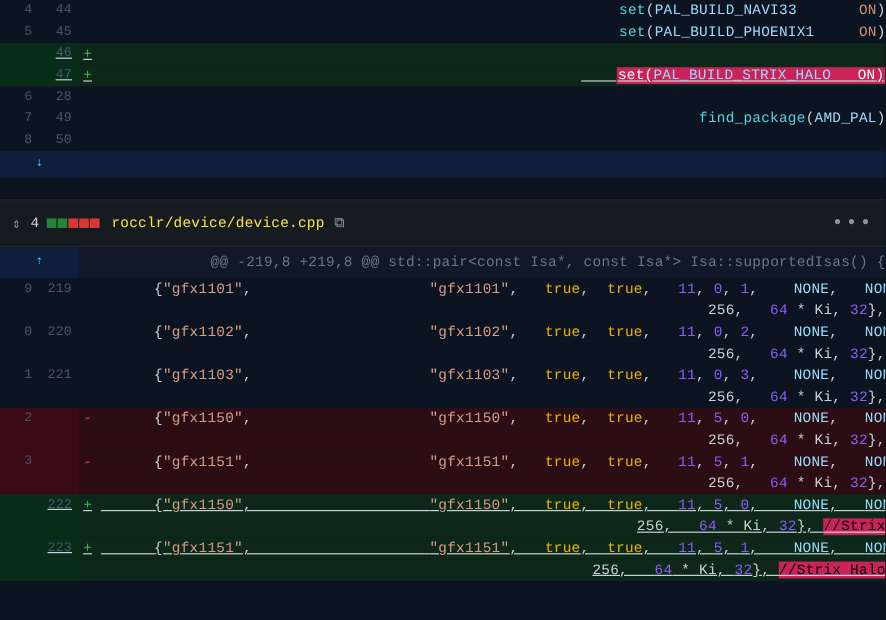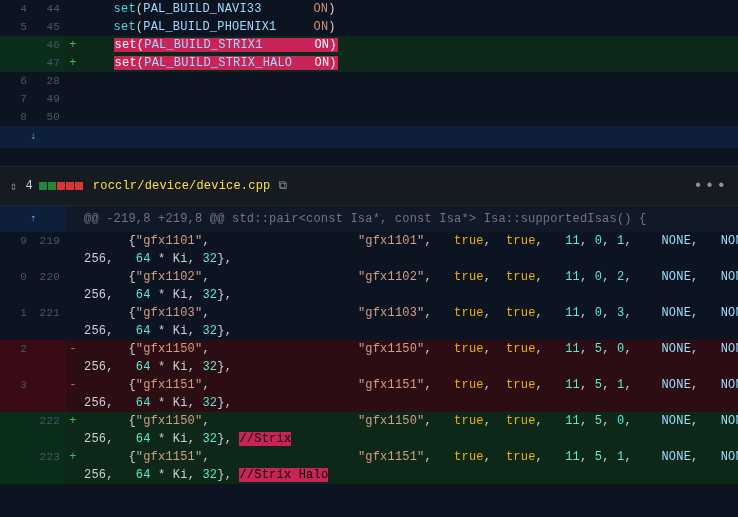--- a/index.html
+++ b/index.html
@@ -30,23 +30,24 @@
     width: 14px;
     text-align: center;
     color: #8b949e;
     flex: 0 0 14px;
   }
   .code {
     flex: 1;
     white-space: pre;
     padding-left: 4px;
     overflow: hidden;
+    text-align: right;
   }
   .row.ctx { background: #0d1421; }
-  .row.add { background: #0d2818; }
+  .row.add { background: #0d2818; text-decoration: underline; }
   .row.add .gutter { background: #0a2d1a; }
   .row.add .marker { color: #3fb950; }
   .row.del { background: #2d0d14; }
   .row.del .gutter { background: #3a0a15; }
   .row.del .marker { color: #f85149; }
   .row.expand {
     background: #0d1f3a;
     color: #58a6ff;
     height: 22px;
     line-height: 22px;
@@ -56,21 +57,21 @@
     background: #111827;
     color: #6e7681;
     height: 26px;
     line-height: 26px;
   }
   .row.hunk .gutter { background: #0d1f3a; width: 66px; }
   .tok-fn { color: #56d4dd; }
   .tok-str { color: #d69d85; }
   .tok-kw { color: #ce9178; }
   .tok-bool { color: #eab308; }
-  .tok-num { color: #5eead4; }
+  .tok-num { color: #8b5cf6; }
   .tok-const { color: #9cdcfe; }
   .hl-red { background: #c9245a; color: #fff; padding: 0 1px; }
   .hl-red .tok-kw, .hl-red .tok-fn { color: #fff; }
   .hl-pink { background: #c9245a; color: #000000; padding: 0 0px; }
   .file-header {
     display: flex;
     align-items: center;
     background: #161b22;
     height: 40px;
     padding: 0 10px;
@@ -113,21 +114,20 @@
         </div>
         <div class="marker"></div>
         <div class="code">    <span class="tok-fn">set</span>(<span class="tok-const">PAL_BUILD_PHOENIX1</span>     <span class="tok-kw">ON</span>)</div>
       </div>
       <div class="row add">
         <div class="gutter">
           <div class="gl"></div>
           <div class="gr">46</div>
         </div>
         <div class="marker">+</div>
-        <div class="code">    <span class="hl-red"><span class="tok-fn">set</span>(<span class="tok-const">PAL_BUILD_STRIX1</span>       <span class="tok-kw">ON</span>)</span></div>
       </div>
       <div class="row add">
         <div class="gutter">
           <div class="gl"></div>
           <div class="gr">47</div>
         </div>
         <div class="marker">+</div>
         <div class="code">    <span class="hl-red"><span class="tok-fn">set</span>(<span class="tok-const">PAL_BUILD_STRIX_HALO</span>   <span class="tok-kw">ON</span>)</span></div>
       </div>
       <div class="row ctx">
@@ -137,20 +137,21 @@
         </div>
         <div class="marker"></div>
         <div class="code"></div>
       </div>
       <div class="row ctx">
         <div class="gutter">
           <div class="gl">7</div>
           <div class="gr">49</div>
         </div>
         <div class="marker"></div>
+        <div class="code">    <span class="tok-fn">find_package</span>(<span class="tok-const">AMD_PAL</span>)</div>
       </div>
       <div class="row ctx">
         <div class="gutter">
           <div class="gl">8</div>
           <div class="gr">50</div>
         </div>
         <div class="marker"></div>
       </div>
     </div>
   <div class="row expand">

